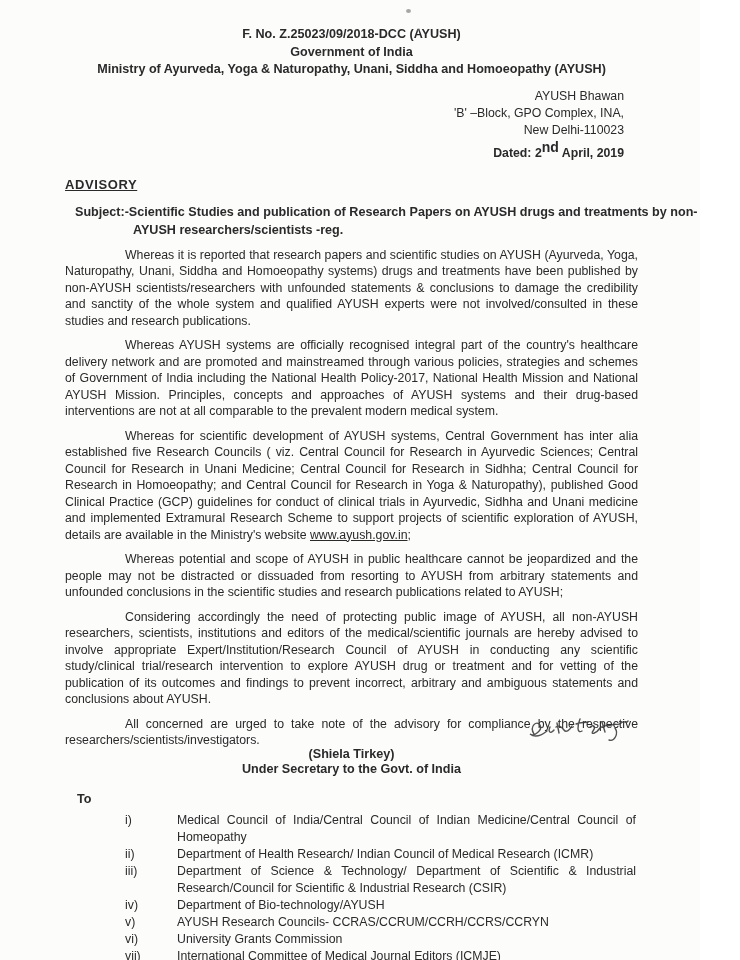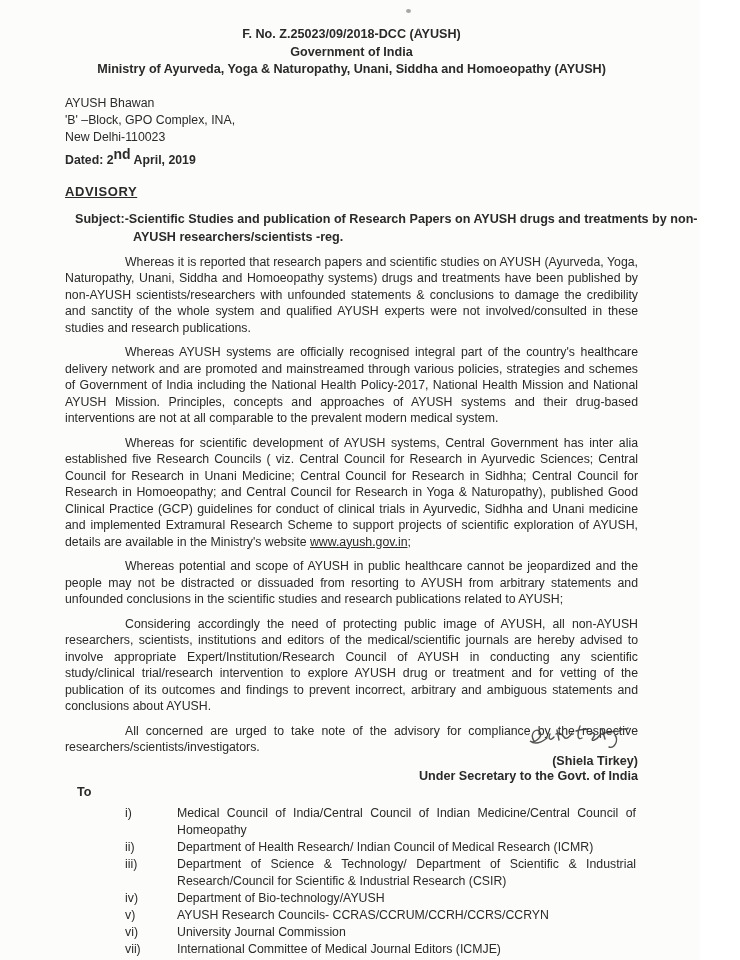--- a/index.html
+++ b/index.html
@@ -13,40 +13,40 @@
     font-size:12.3px; line-height:16.5px;
   }
 
   
   .speck { position:absolute; background:#8a8a8a; border-radius:50%; }
   .speck-1 { left:406px; top:9px;  width:5px; height:4px; opacity:.75; }
   .speck-2 { left:417px; top:28px; width:3px; height:3px; opacity:.5; }
 
   .letterhead { text-align:center; font-weight:bold; font-size:12.6px; line-height:17.5px; }
 
-  .address { text-align:left; padding-right:14px; font-size:12.3px; line-height:17px; margin-top:16px; }
+  .address { text-align:right; padding-right:14px; font-size:12.3px; line-height:17px; margin-top:9px; }
   .date-line { font-weight:bold; }
   .date-line sup { font-size:14px; }
 
   .title-row { text-align:left; margin-top:14px; line-height:18px; }
   .title { font-weight:bold; font-size:13px; text-decoration:underline; letter-spacing:.6px; }
 
   .subject { font-weight:bold; font-size:12.6px; line-height:18px; margin-top:9px; }
   .subject-l1 { margin-left:10px; white-space:nowrap; }
   .subject-l2 { margin-left:68px; }
 
   .body-para { margin-top:8px; text-align:justify; text-indent:60px; }
 
   .doc-link { text-decoration:underline; }
 
   .sign-block { text-align:right; margin-top:-34px; line-height:15px; }
   .scribble { display:block; margin:0 8px 0 auto; }
-  .sign-name, .sign-desig { font-weight:bold; font-size:12.6px; }
+  .sign-name, .sign-desig { font-weight:bold; font-size:12.6px;text-align:center; }
 
-  .to-label { font-weight:bold; font-size:12.6px; margin-left:12px; line-height:17px; }
+  .to-label { font-weight:bold; font-size:12.6px; margin-top:14px; margin-left:12px; line-height:17px; }
 
   .recipients { margin:4px 0 0 60px; line-height:17px; }
   .rcpt-row { display:flex; }
   .rcpt-num { flex:0 0 52px; }
   .rcpt-txt { flex:1; text-align:justify; padding-right:2px; }
 </style>
 </head>
 <body>
 
 <div class="page">
@@ -122,21 +122,21 @@
     <div class="rcpt-row">
       <span class="rcpt-num">iv)</span>
       <span class="rcpt-txt">Department of Bio-technology/AYUSH</span>
     </div>
     <div class="rcpt-row">
       <span class="rcpt-num">v)</span>
       <span class="rcpt-txt">AYUSH Research Councils- CCRAS/CCRUM/CCRH/CCRS/CCRYN</span>
     </div>
     <div class="rcpt-row">
       <span class="rcpt-num">vi)</span>
-      <span class="rcpt-txt">University Journal Commission</span>
+      <span class="rcpt-txt">University Grants Commission</span>
     </div>
     <div class="rcpt-row">
       <span class="rcpt-num">vii)</span>
       <span class="rcpt-txt">International Committee of Medical Journal Editors (ICMJE)</span>
     </div>
     <div class="rcpt-row">
       <span class="rcpt-num">viii)</span>
       <span class="rcpt-txt">Press Information Bureau (PIB)</span>
     </div>
     <div class="rcpt-row">

